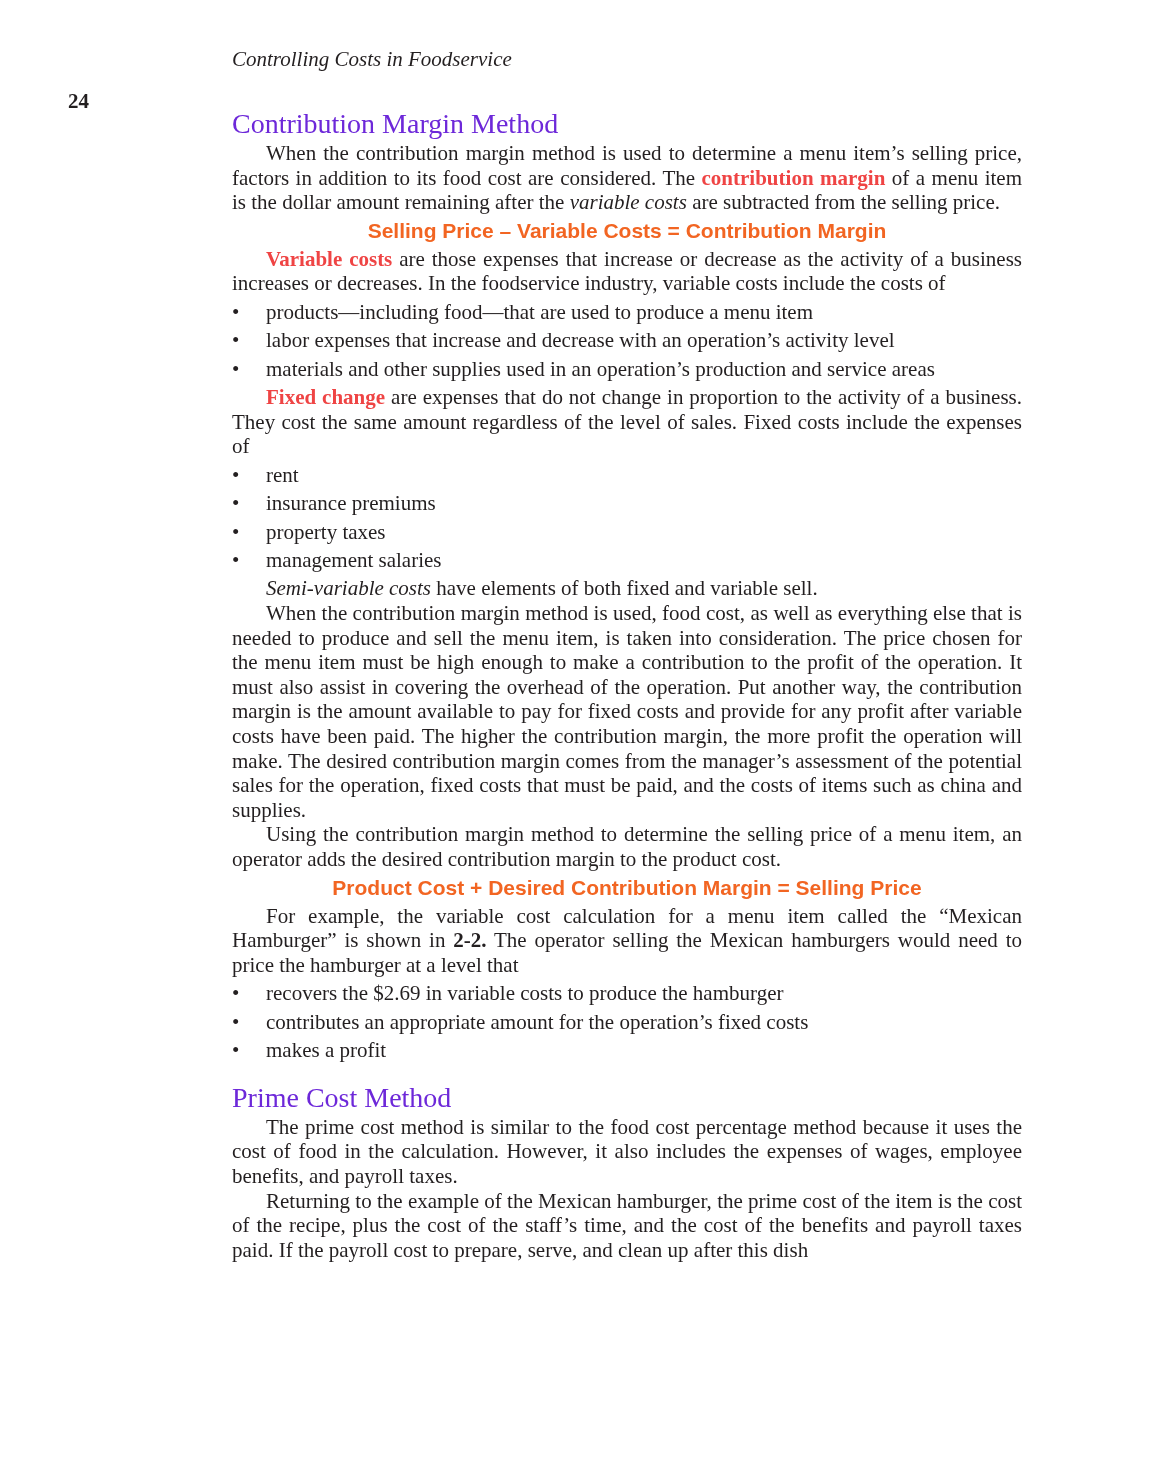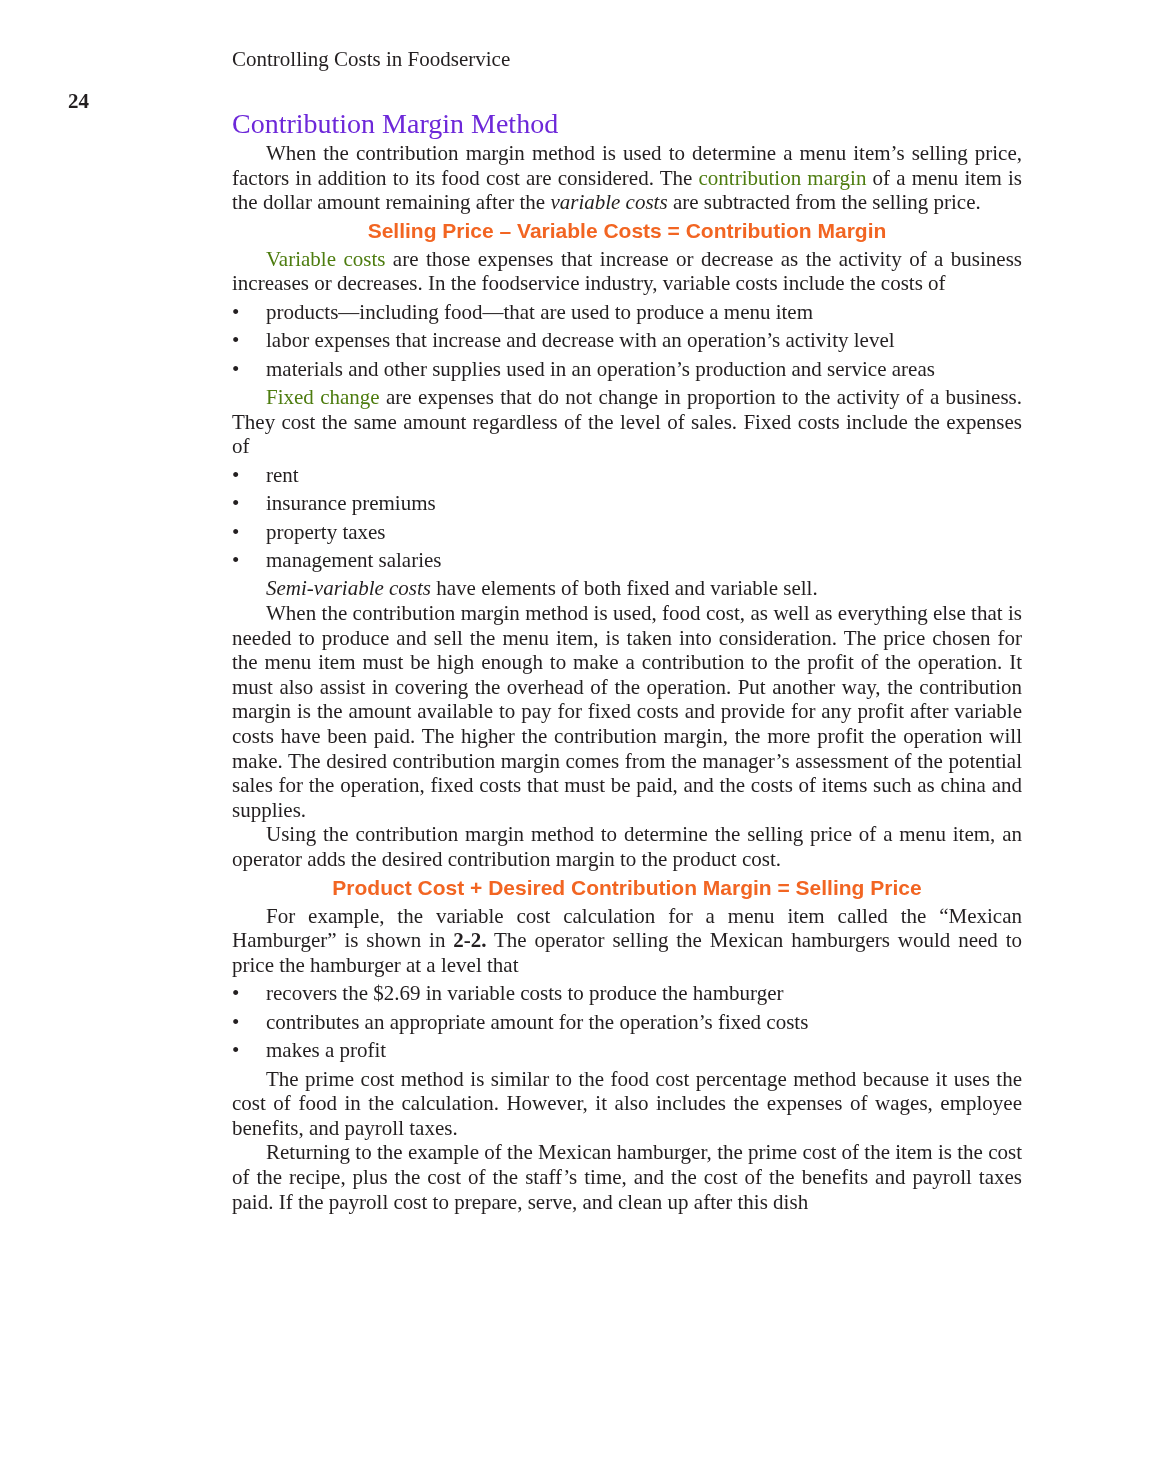--- a/index.html
+++ b/index.html
@@ -1,25 +1,25 @@
 <!DOCTYPE html>
 <html><head>
 <meta charset="utf-8">
 <style>
   html, body { margin: 0; padding: 0; background: #ffffff; }
   body { width: 1156px; height: 1479px; position: relative; overflow: hidden;
          font-family: "Liberation Serif", "DejaVu Serif", serif; color: #231f20; }
   .page-num { position: absolute; left: 68px; top: 47px; font-size: 21px; font-weight: bold; margin-top: 42px; }
-  .running-head { position: absolute; left: 232px; top: 47px; font-size: 21px; }
+  .running-head { position: absolute; left: 232px; top: 47px; font-size: 21px; font-style: italic; }
   .content { position: absolute; left: 232px; top: 107px; width: 790px; font-size: 21px; line-height: 24.6px; }
   h2 { font-weight: normal; color: #6d28d9; font-size: 28px; margin: 0; line-height: 34px; }
   .h2b { margin-top: 18px; }
   p { margin: 0; text-align: justify; text-align-last: left; }
   p.indent { text-indent: 34px; }
-  .red { color: #4d7c0f; font-weight: normal; }
+  .red { color: #ef4444; font-weight: bold; }
   .formula { text-align: center; color: #f26522; font-family: "Liberation Sans", "DejaVu Sans", sans-serif;
              font-weight: bold; font-size: 21px; margin: 4px 0 4px 0; line-height: 24px; }
   ul { list-style: none; margin: 4px 0 0 0; padding: 0; }
   li { position: relative; padding-left: 34px; line-height: 24.6px; margin-bottom: 3.8px; }
   li .bullet { position: absolute; left: 0; top: 0; }
 </style>
 </head>
 <body>
 
 <div class="page-num">24</div>
@@ -46,15 +46,16 @@
   <p class="indent">When the contribution margin method is used, food cost, as well as everything else that is needed to produce and sell the menu item, is taken into consideration. The price chosen for the menu item must be high enough to make a contribution to the profit of the operation. It must also assist in covering the overhead of the operation. Put another way, the contribution margin is the amount available to pay for fixed costs and provide for any profit after variable costs have been paid. The higher the contribution margin, the more profit the operation will make. The desired contribution margin comes from the manager’s assessment of the potential sales for the operation, fixed costs that must be paid, and the costs of items such as china and supplies.</p>
   <p class="indent">Using the contribution margin method to determine the selling price of a menu item, an operator adds the desired contribution margin to the product cost.</p>
   <div class="formula">Product Cost + Desired Contribution Margin = Selling Price</div>
   <p class="indent"><span>For example, the variable cost calculation for a menu item called the “Mexican Hamburger” is shown in </span><b>2-2.</b><span> The operator selling the Mexican hamburgers would need to price the hamburger at a level that</span></p>
   <ul>
     <li><span class="bullet">•</span><span>recovers the $2.69 in variable costs to produce the hamburger</span></li>
     <li><span class="bullet">•</span><span>contributes an appropriate amount for the operation’s fixed costs</span></li>
     <li><span class="bullet">•</span><span>makes a profit</span></li>
   </ul>
 
+  <h2 class="h2b">Prime Cost Method</h2>
   <p class="indent">The prime cost method is similar to the food cost percentage method because it uses the cost of food in the calculation. However, it also includes the expenses of wages, employee benefits, and payroll taxes.</p>
   <p class="indent">Returning to the example of the Mexican hamburger, the prime cost of the item is the cost of the recipe, plus the cost of the staff’s time, and the cost of the benefits and payroll taxes paid. If the payroll cost to prepare, serve, and clean up after this dish</p>
 </div>
 
 </body></html>

